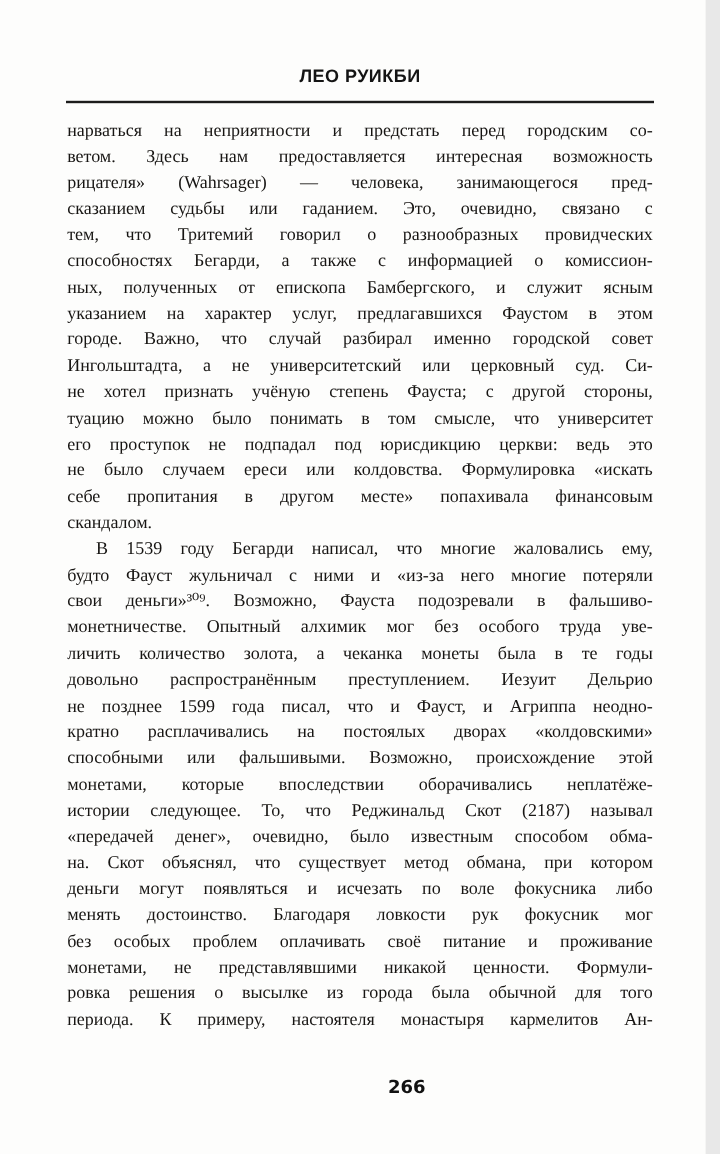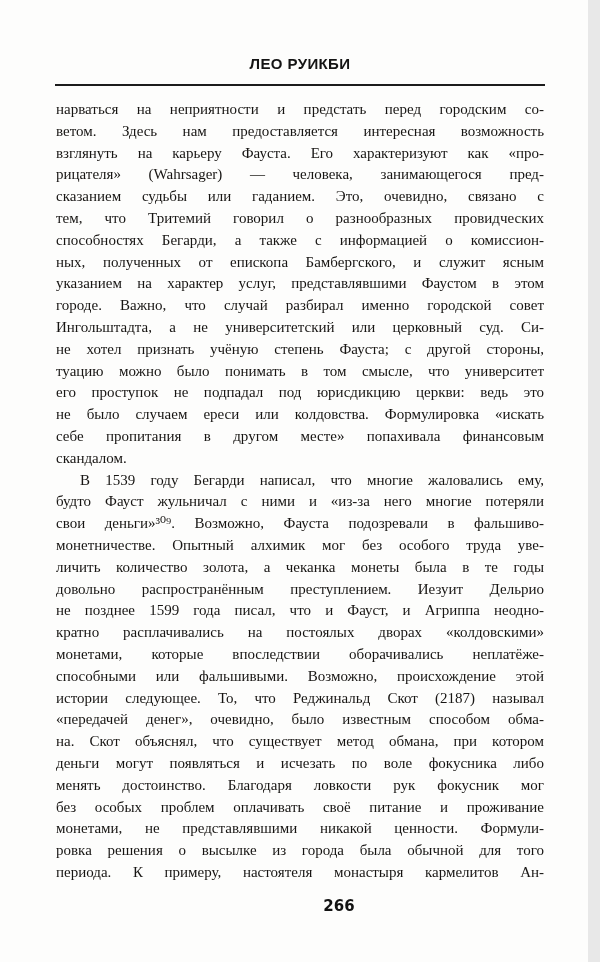--- a/index.html
+++ b/index.html
@@ -62,45 +62,44 @@
 </style>
 </head>
 <body>
 
 <div class="page">
   <div class="running-header">ЛЕО РУИКБИ</div>
   <div class="header-rule"></div>
   <div class="text-block">
       <div class="line">нарваться на неприятности и предстать перед городским со-</div>
       <div class="line">ветом. Здесь нам предоставляется интересная возможность</div>
-      <div class="line">взглянуть на карьеру Фауста. Его характеризуют как «про-</div>
       <div class="line">рицателя» (Wahrsager) — человека, занимающегося пред-</div>
       <div class="line">сказанием судьбы или гаданием. Это, очевидно, связано с</div>
       <div class="line">тем, что Тритемий говорил о разнообразных провидческих</div>
       <div class="line">способностях Бегарди, а также с информацией о комиссион-</div>
       <div class="line">ных, полученных от епископа Бамбергского, и служит ясным</div>
-      <div class="line">указанием на характер услуг, представлявшими Фаустом в этом</div>
+      <div class="line">указанием на характер услуг, предлагавшихся Фаустом в этом</div>
       <div class="line">городе. Важно, что случай разбирал именно городской совет</div>
       <div class="line">Ингольштадта, а не университетский или церковный суд. Си-</div>
       <div class="line">не хотел признать учёную степень Фауста; с другой стороны,</div>
       <div class="line">туацию можно было понимать в том смысле, что университет</div>
       <div class="line">его проступок не подпадал под юрисдикцию церкви: ведь это</div>
       <div class="line">не было случаем ереси или колдовства. Формулировка «искать</div>
       <div class="line">себе пропитания в другом месте» попахивала финансовым</div>
       <div class="line noj">скандалом.</div>
       <div class="line indent">В 1539 году Бегарди написал, что многие жаловались ему,</div>
       <div class="line">будто Фауст жульничал с ними и «из-за него многие потеряли</div>
       <div class="line">свои деньги»³⁰⁹. Возможно, Фауста подозревали в фальшиво-</div>
       <div class="line">монетничестве. Опытный алхимик мог без особого труда уве-</div>
       <div class="line">личить количество золота, а чеканка монеты была в те годы</div>
       <div class="line">довольно распространённым преступлением. Иезуит Дельрио</div>
       <div class="line">не позднее 1599 года писал, что и Фауст, и Агриппа неодно-</div>
       <div class="line">кратно расплачивались на постоялых дворах «колдовскими»</div>
+      <div class="line">способными или фальшивыми. Возможно, происхождение этой</div>
       <div class="line">монетами, которые впоследствии оборачивались неплатёже-</div>
-      <div class="line">способными или фальшивыми. Возможно, происхождение этой</div>
       <div class="line">истории следующее. То, что Реджинальд Скот (2187) называл</div>
       <div class="line">«передачей денег», очевидно, было известным способом обма-</div>
       <div class="line">на. Скот объяснял, что существует метод обмана, при котором</div>
       <div class="line">деньги могут появляться и исчезать по воле фокусника либо</div>
       <div class="line">менять достоинство. Благодаря ловкости рук фокусник мог</div>
       <div class="line">без особых проблем оплачивать своё питание и проживание</div>
       <div class="line">монетами, не представлявшими никакой ценности. Формули-</div>
       <div class="line">ровка решения о высылке из города была обычной для того</div>
       <div class="line">периода. К примеру, настоятеля монастыря кармелитов Ан-</div>
     </div>

